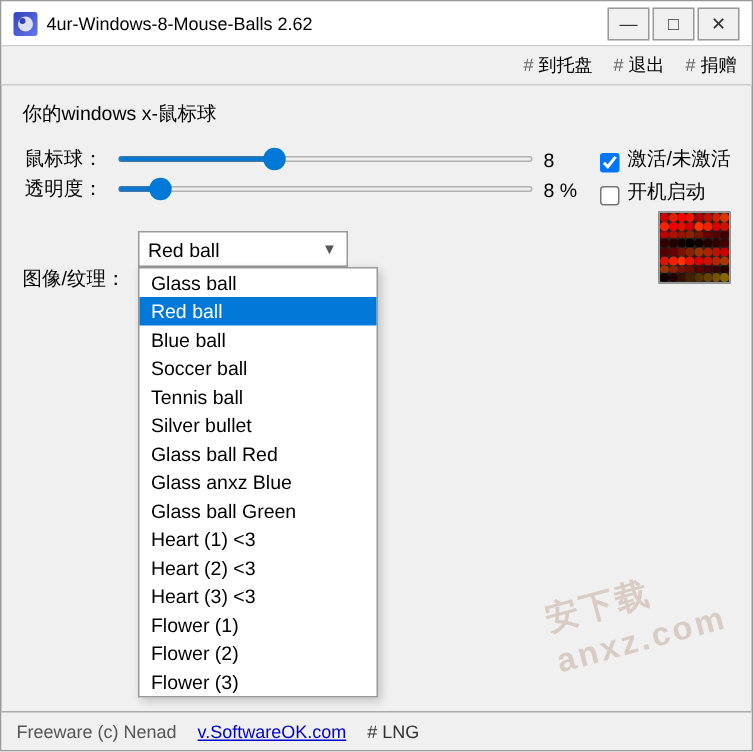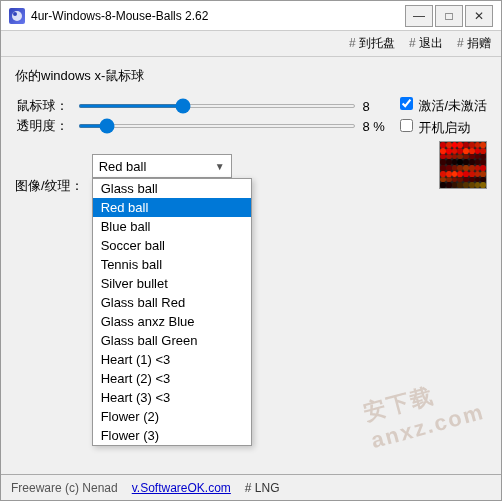--- a/index.html
+++ b/index.html
@@ -115,21 +115,21 @@
       cursor: pointer;
       accent-color: #0078d7;
     }
     .slider-value {
       font-size: 13px;
       min-width: 28px;
       color: #000;
     }
     .checkbox-row {
       display: flex;
-      align-items: flex-start;
+      align-items: flex-end;
       gap: 5px;
       font-size: 13px;
     }
     input[type="checkbox"] {
       cursor: pointer;
     }
     .img-label {
       font-size: 13px;
       color: #000;
       flex-shrink: 0;
@@ -307,20 +307,21 @@
               <div class="dropdown-item">Blue ball</div>
               <div class="dropdown-item">Soccer ball</div>
               <div class="dropdown-item">Tennis ball</div>
               <div class="dropdown-item">Silver bullet</div>
               <div class="dropdown-item">Glass ball Red</div>
               <div class="dropdown-item">Glass anxz Blue</div>
               <div class="dropdown-item">Glass ball Green</div>
               <div class="dropdown-item">Heart (1) &lt;3</div>
               <div class="dropdown-item">Heart (2) &lt;3</div>
               <div class="dropdown-item">Heart (3) &lt;3</div>
+              <div class="dropdown-item">Flower (1)</div>
               <div class="dropdown-item">Flower (2)</div>
               <div class="dropdown-item">Flower (3)</div>
 
             </div>
           </div>
         </div>
       </div>
 
       <div class="right-col">
         <div class="checkbox-row">

